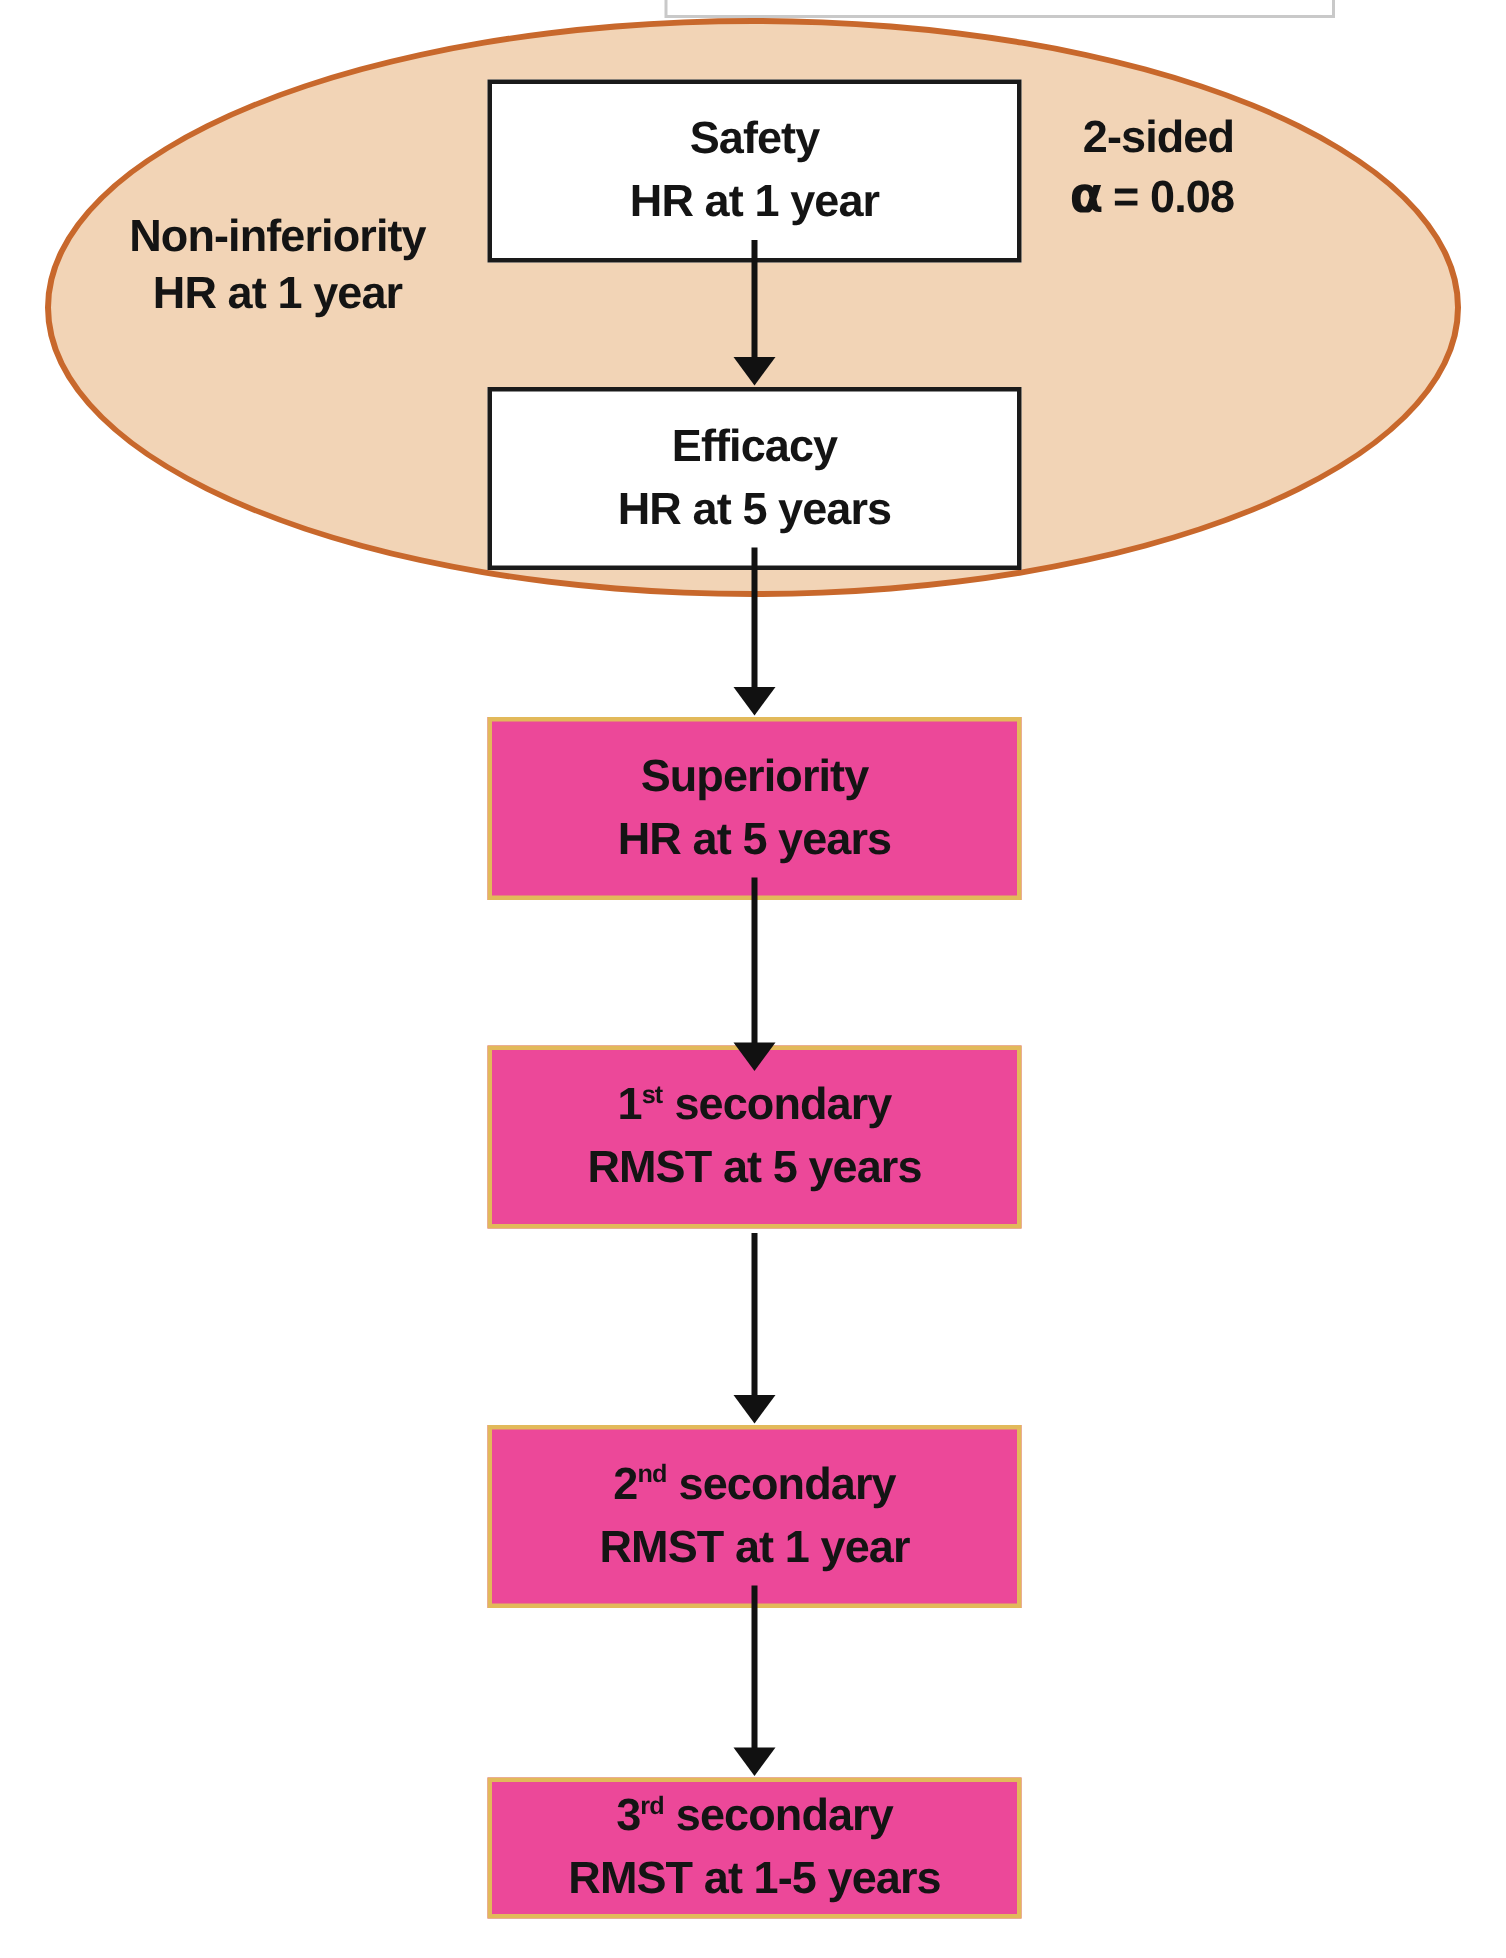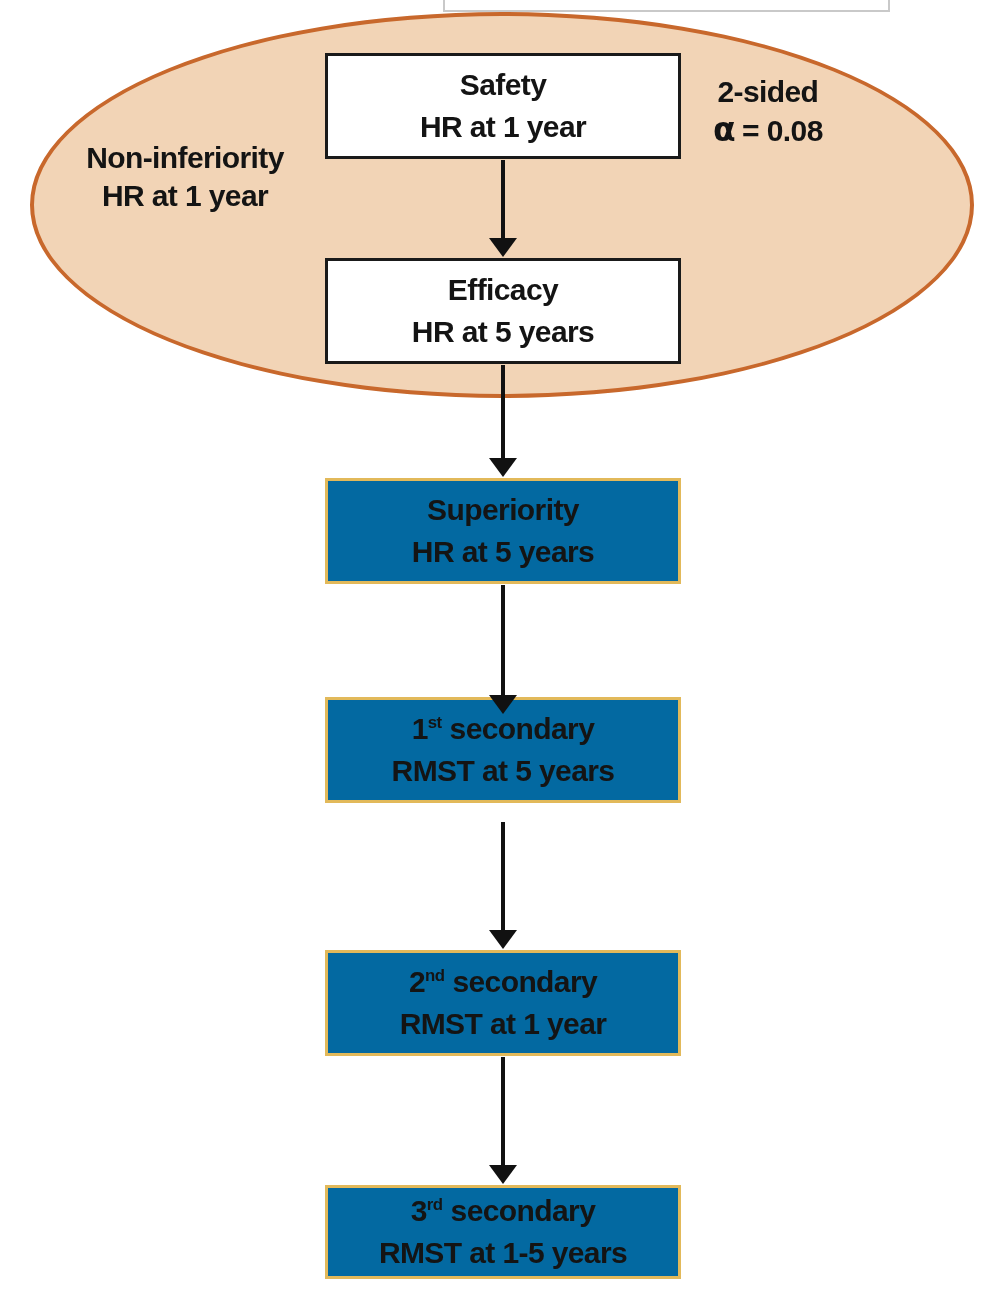--- a/index.html
+++ b/index.html
@@ -53,55 +53,55 @@
   }
   .note-left {
     left: 50px;
     top: 139px;
     width: 270px;
     text-align: center;
   }
   .note-alpha {
     left: 713px;
     top: 73px;
-    text-align: center;
+    text-align: right;
   }
   .alpha-sym {
     font-family: "DejaVu Sans", sans-serif;
     font-weight: bold;
     font-size: 33px;
   }
   .alpha-rest {
     margin-left: 7px;
   }
 
   .node {
     position: absolute;
     left: 325px;
     width: 356px;
-    height: 106px;
+    height: 122px;
     box-sizing: border-box;
     display: flex;
     flex-direction: column;
     align-items: center;
     justify-content: center;
     text-align: center;
     z-index: 3;
     font-weight: bold;
     font-size: 30px;
     line-height: 42px;
     letter-spacing: -0.02em;
     white-space: nowrap;
   }
   .node-white {
     background: #ffffff;
     border: 3px solid #1a1a1a;
   }
   .node-yellow {
-    background: #0369a1;
+    background: #ec4899;
     border: 3px solid #e2b95a;
   }
   .node-title sup {
     font-size: 0.56em;
     line-height: 0;
   }
   .sp { margin-left: 0.27em; }
 
   .arrow-stem {
     position: absolute;

